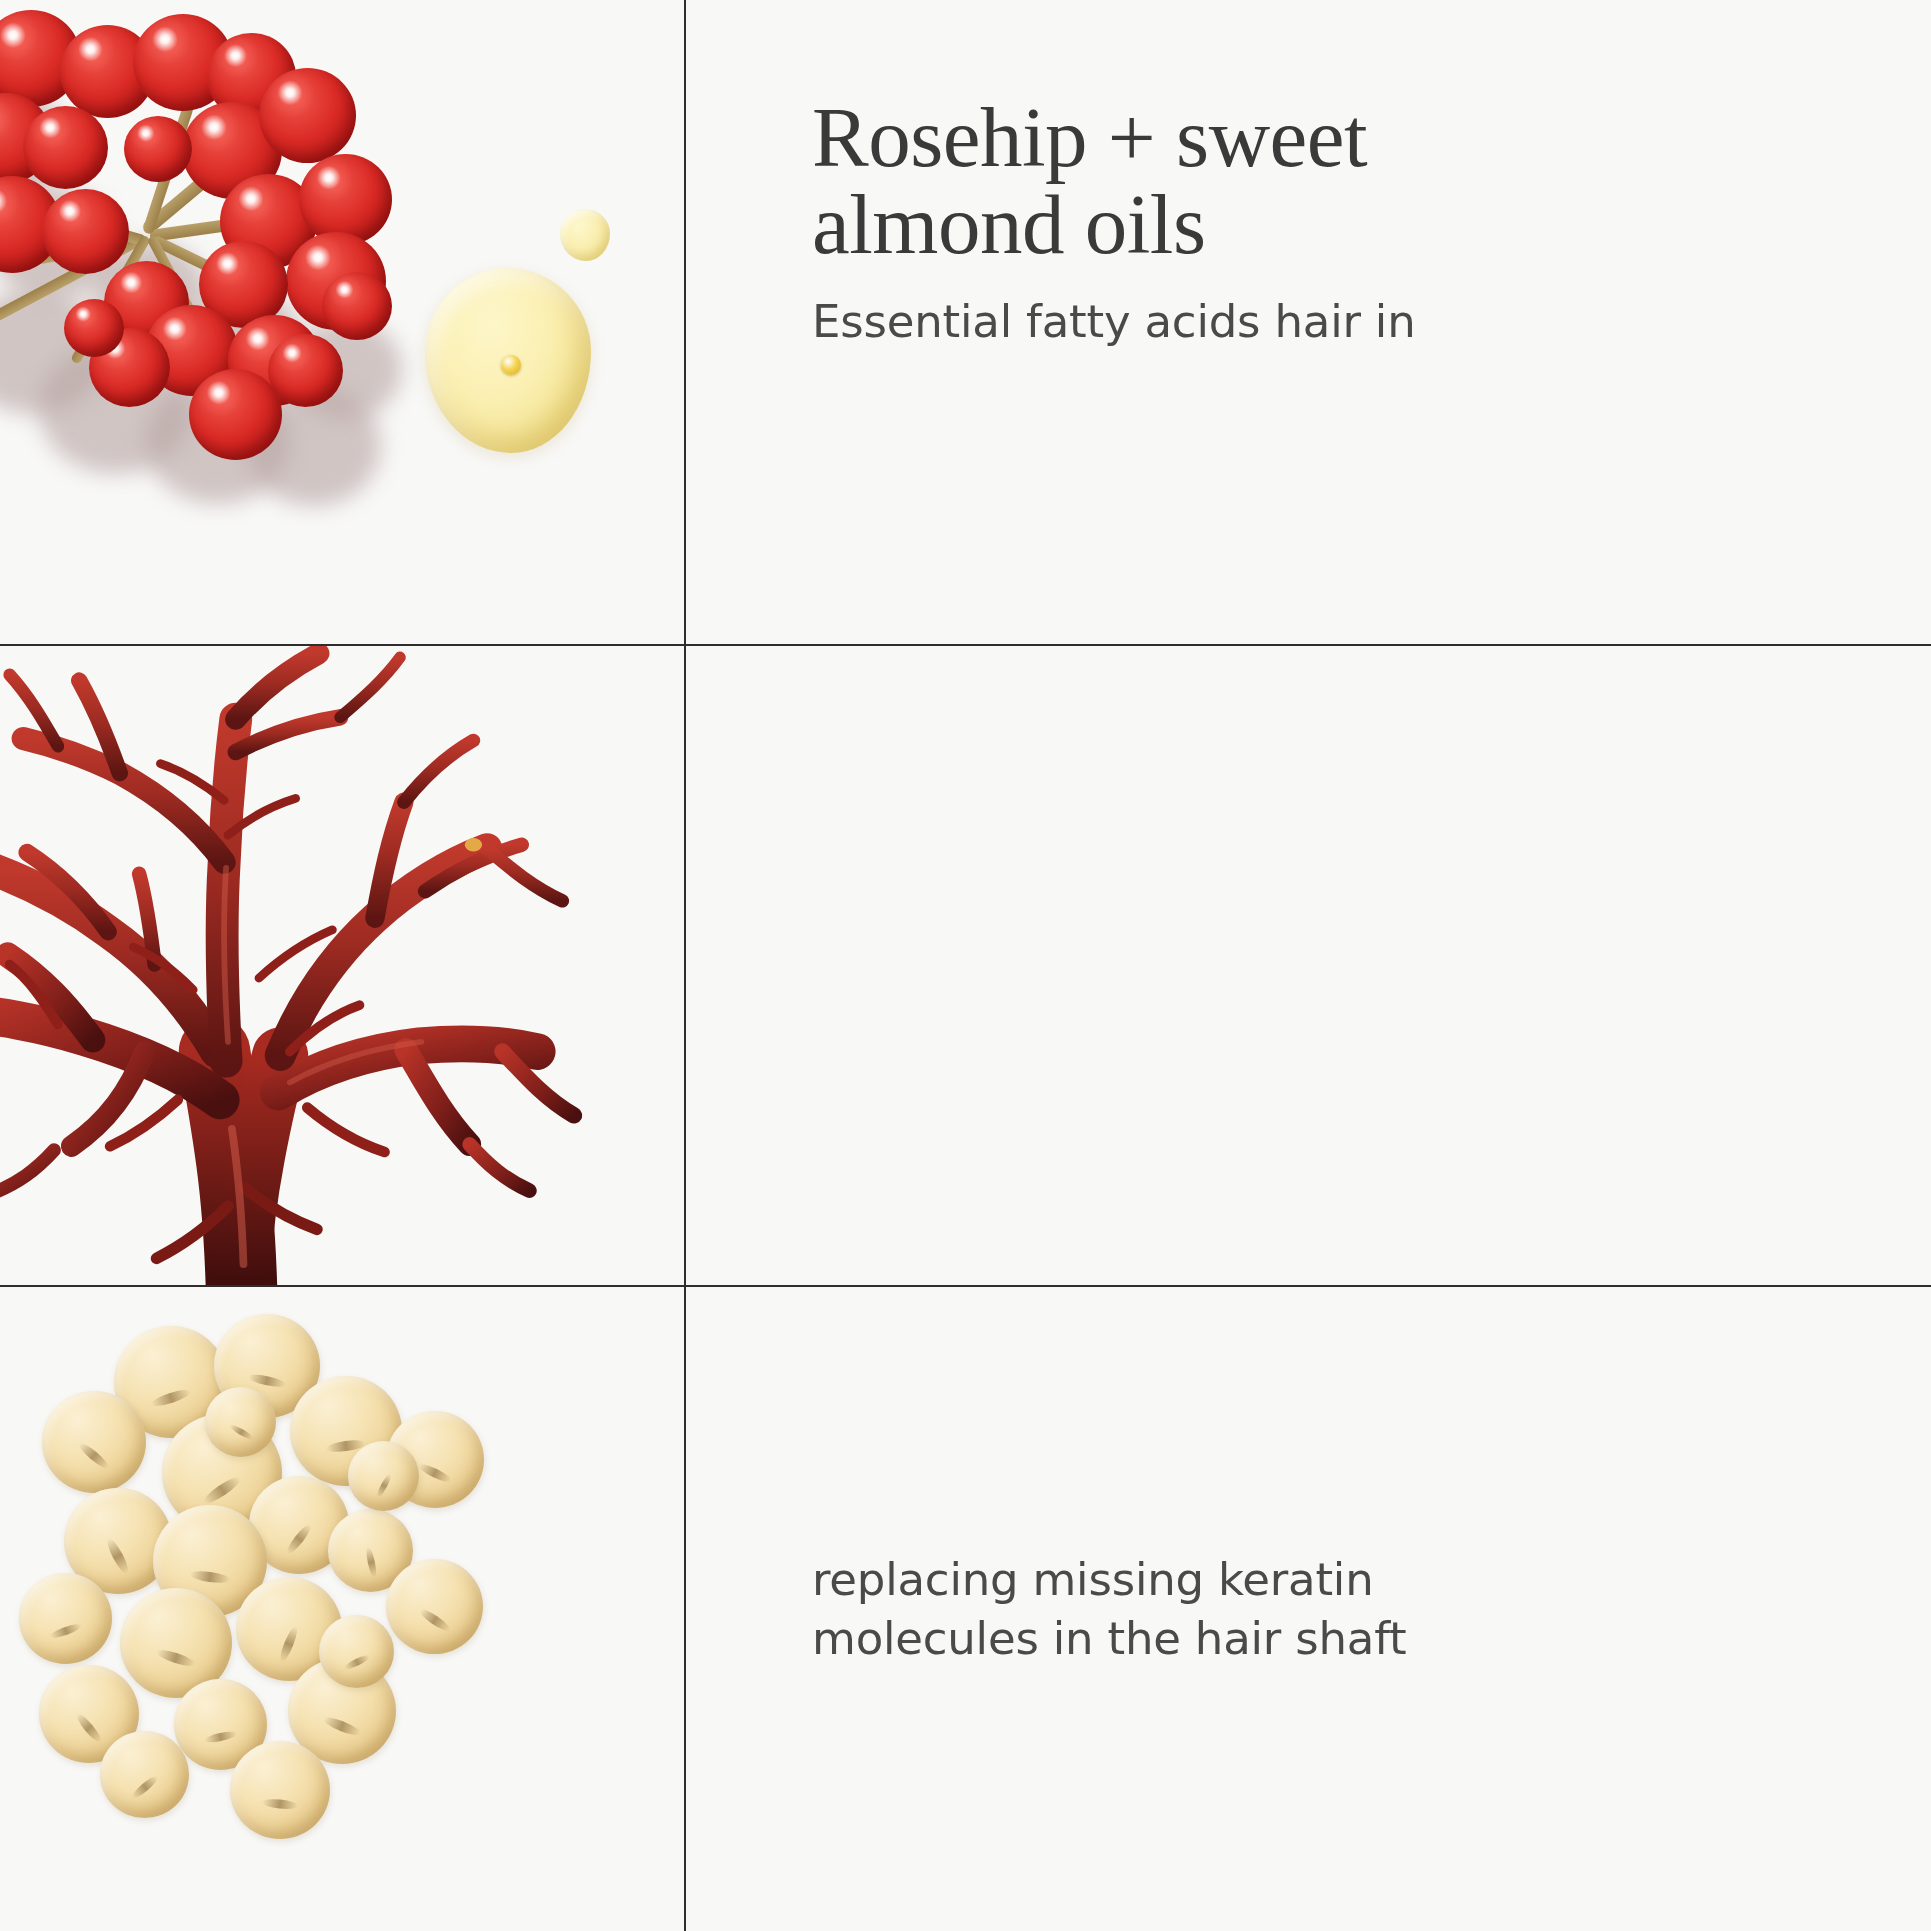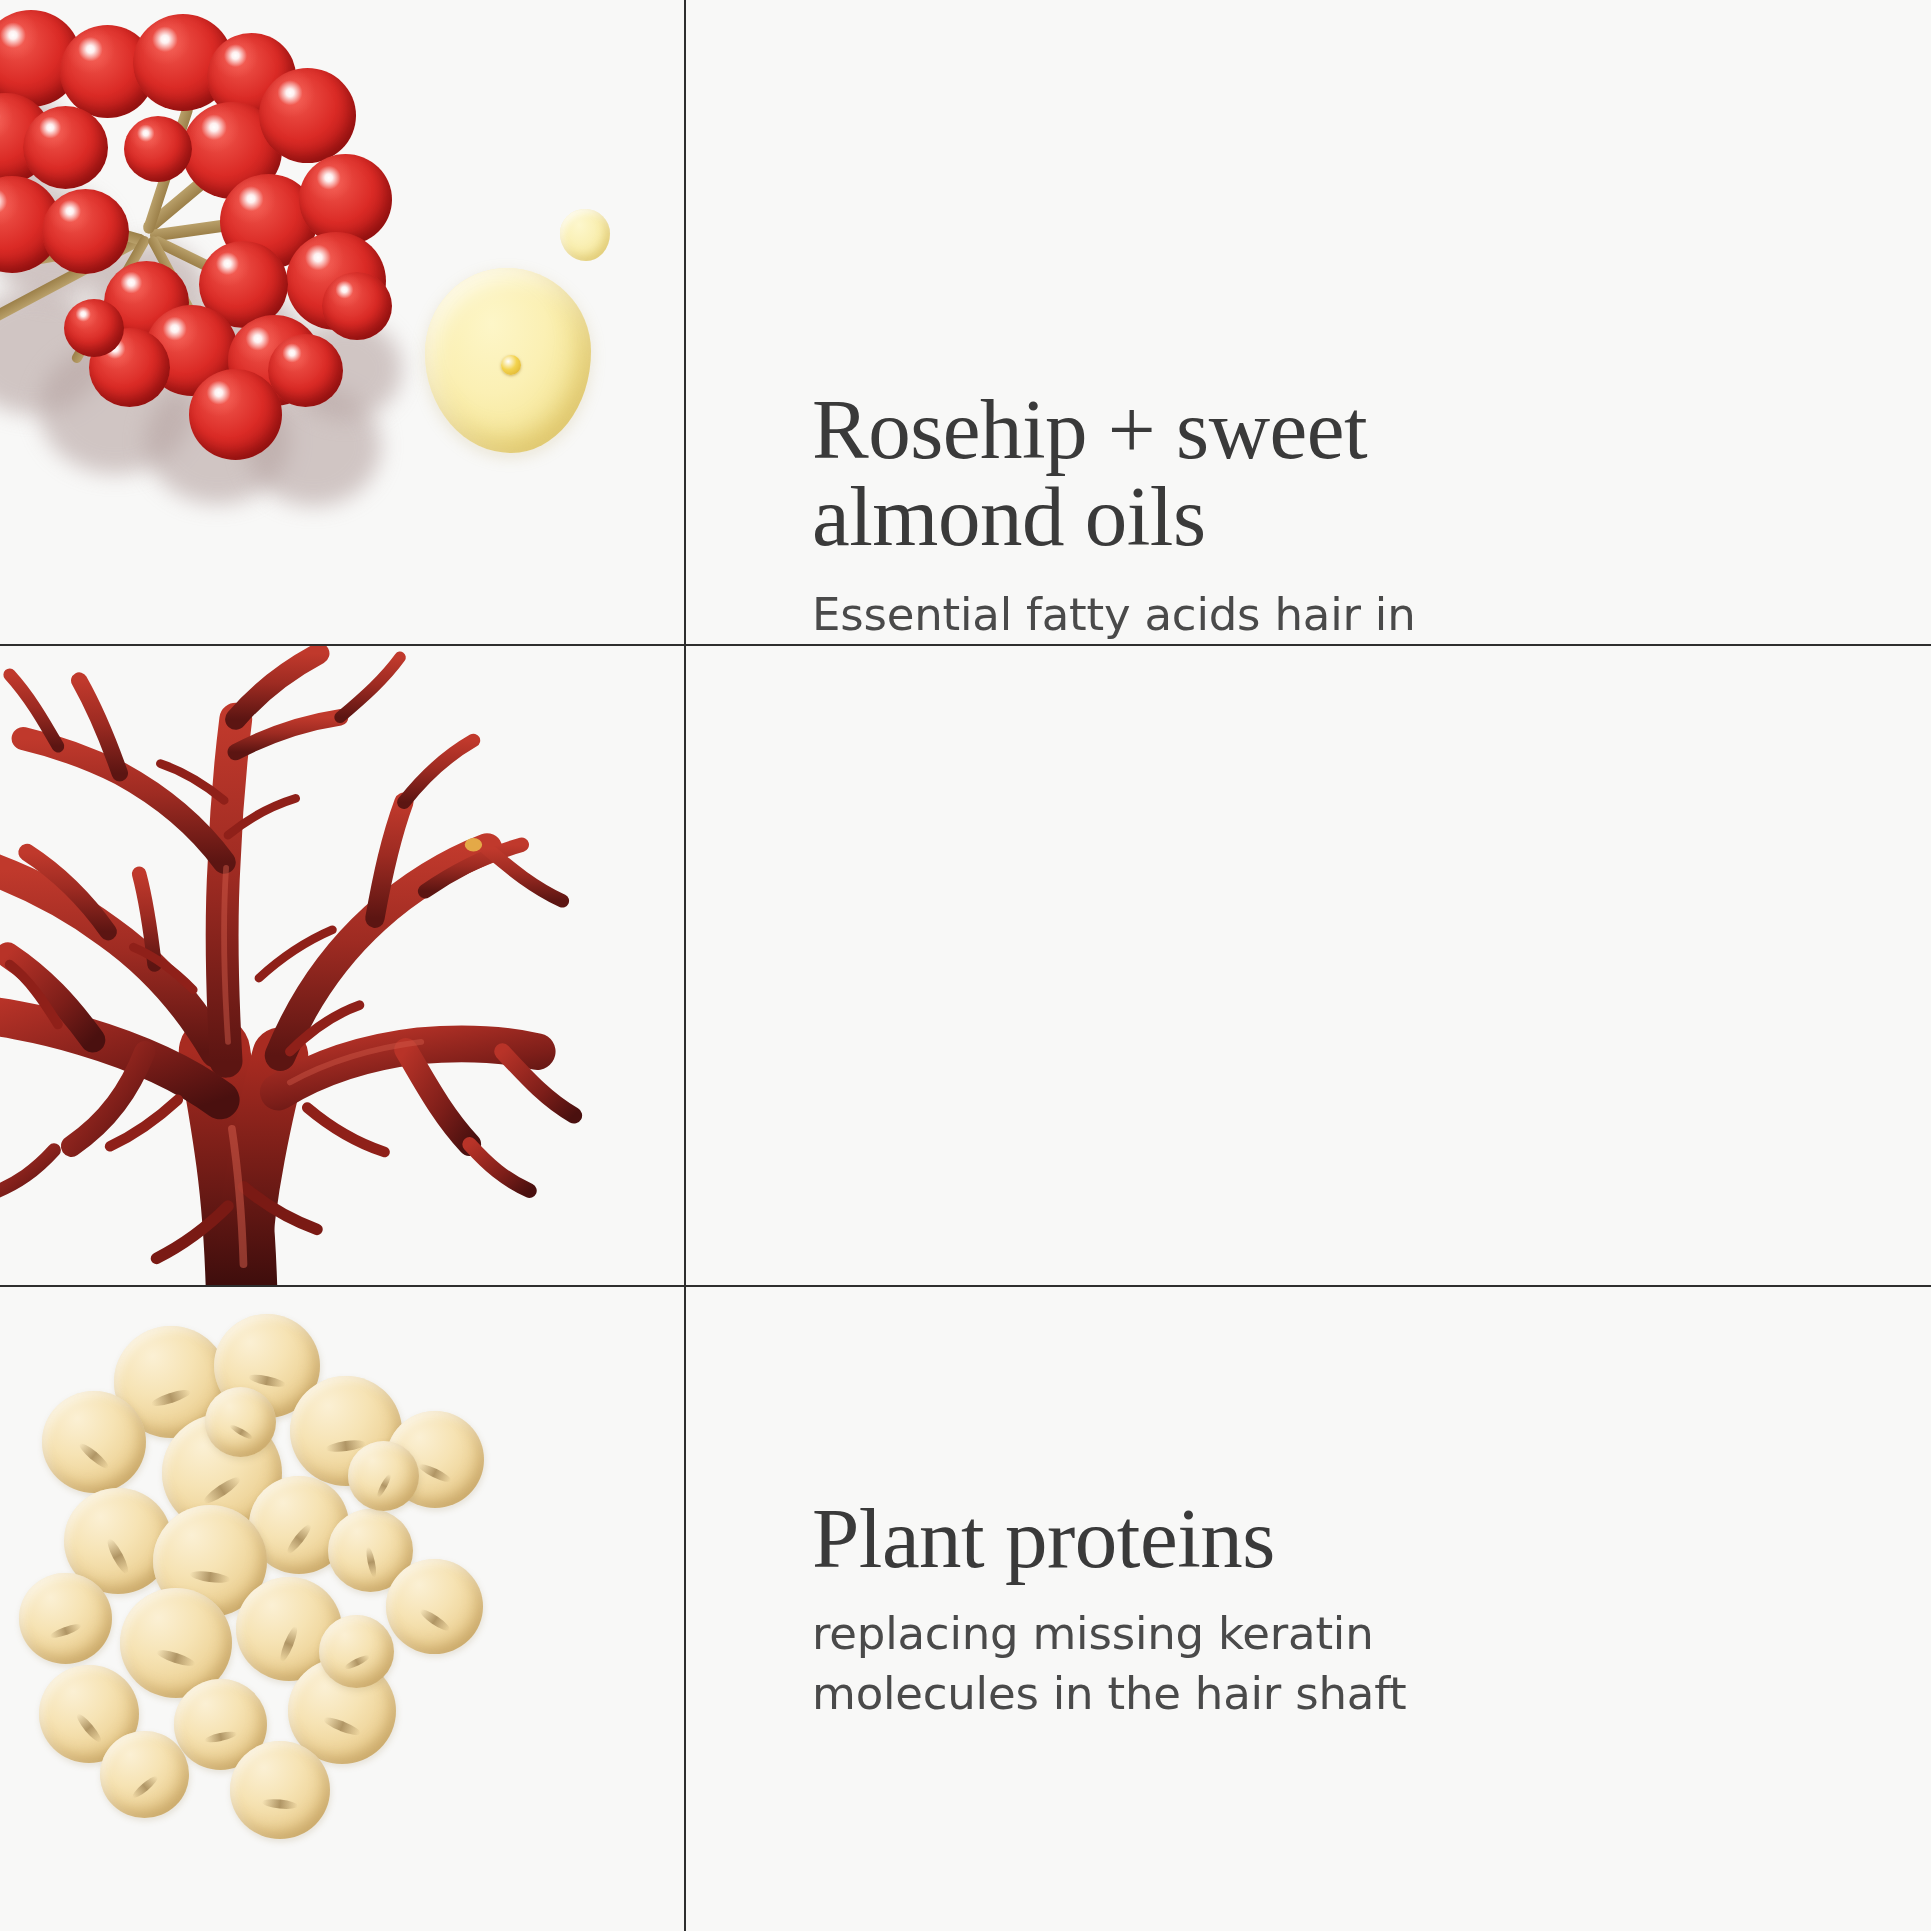--- a/index.html
+++ b/index.html
@@ -43,21 +43,21 @@
     position:relative;
     flex:1 1 auto;
     height:100%;
     background:#f8f8f7;
     display:flex;
     flex-direction:column;
     justify-content:center;
     padding-left:126px;
     padding-right:58px;
   }
-  .row-1 .copy{ justify-content:flex-end; padding-top:60px; }
+  .row-1 .copy{ justify-content:flex-start; padding-top:94px; }
   .row-2 .copy{ justify-content:center; }
   .row-3 .copy{ justify-content:center; }
 
   .headline{
     font-family:"Liberation Serif", "DejaVu Serif", serif;
     font-weight:400;
     font-size:85px;
     line-height:1.02;
     letter-spacing:-0.5px;
     color:#3a3a3a;
@@ -375,23 +375,20 @@
             <i class="hilum" style="--hr:30deg"></i>
           </div>
         <div class="bean" style="left:319px; top:328px; width:75px;  height:73px;">
             <i class="hilum" style="--hr:-26deg"></i>
           </div>
       </div>
 
     </div>
 
     <div class="copy">
-      <h2 class="headline">
-        <span class="ln">Plant proteins</span>
-      </h2>
       <p class="body">
         <span class="ln">replacing missing keratin</span>
         <span class="ln">molecules in the hair shaft</span>
       </p>
     </div>
   </section>
 
 </div>
 
 

